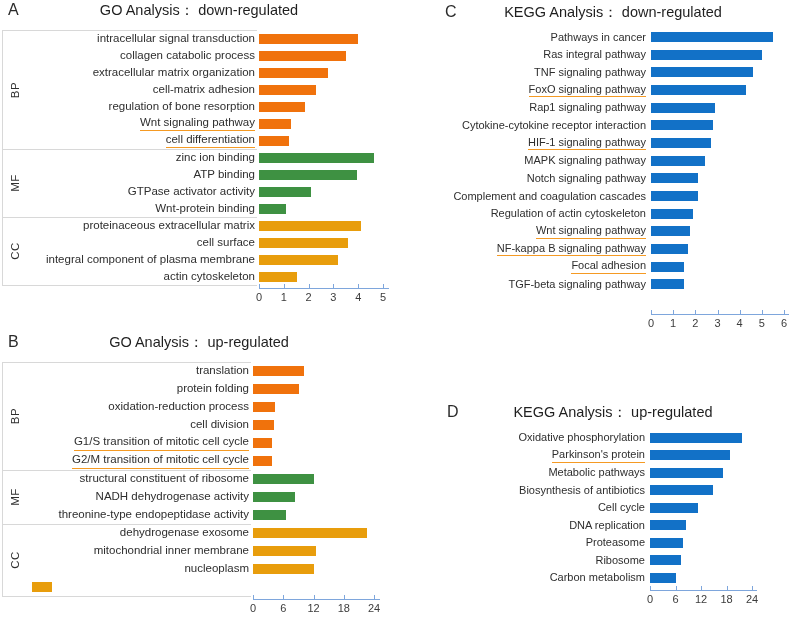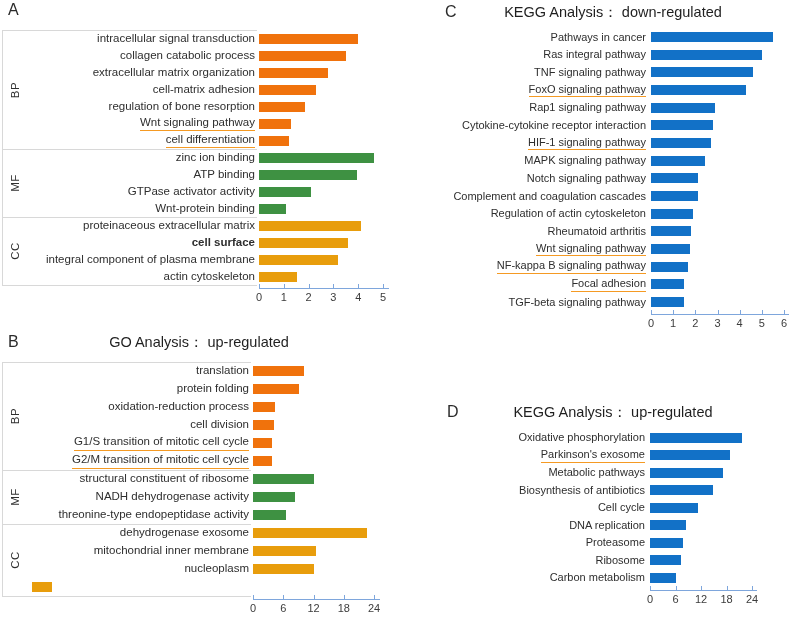--- a/index.html
+++ b/index.html
@@ -40,20 +40,21 @@
   .axis{position:absolute;height:20px;}
   .axis-line{position:absolute;left:0;top:0;height:1px;width:100%;background:#7EA6DC;}
   .tick{position:absolute;top:-4px;width:1px;height:4px;background:#7EA6DC;}
   .tick-num{position:absolute;top:3px;width:20px;text-align:center;font-size:11px;color:#3c3c3c;}
 </style>
 </head>
 <body>
 
 <div class="panel" id="panel-A">
   <span class="panel-letter">A</span>
+  <div class="panel-title">GO Analysis： down-regulated</div>
   <div class="chart-body">
       <div class="group-row">
         <div class="group-strip" style="width: 26px;">
           <span class="group-name">BP</span>
         </div>
         <div class="rows-col">
           <div class="bar-row" style="height: 17px;">
             <span class="bar-label" style="width: 227px;"><span class="lbl-text">intracellular signal transduction</span></span>
             <div class="bar-track" style="margin-left: 4px; width: 130px;">
               <div class="bar" style="width: 99.2px; background: rgb(240, 114, 12);"></div>
@@ -133,21 +134,21 @@
           <span class="group-name">CC</span>
         </div>
         <div class="rows-col">
           <div class="bar-row" style="height: 17px;">
             <span class="bar-label" style="width: 227px;"><span class="lbl-text">proteinaceous extracellular matrix</span></span>
             <div class="bar-track" style="margin-left: 4px; width: 130px;">
               <div class="bar" style="width: 101.7px; background: rgb(232, 157, 12);"></div>
             </div>
           </div>
           <div class="bar-row" style="height: 17px;">
-            <span class="bar-label" style="width: 227px; font-weight: bold;"><span class="lbl-text">cell surface</span></span>
+            <span class="bar-label" style="width: 227px;"><span class="lbl-text">cell surface</span></span>
             <div class="bar-track" style="margin-left: 4px; width: 130px;">
               <div class="bar" style="width: 89.3px; background: rgb(232, 157, 12);"></div>
             </div>
           </div>
           <div class="bar-row" style="height: 17px;">
             <span class="bar-label" style="width: 227px;"><span class="lbl-text">integral component of plasma membrane</span></span>
             <div class="bar-track" style="margin-left: 4px; width: 130px;">
               <div class="bar" style="width: 79.4px; background: rgb(232, 157, 12);"></div>
             </div>
           </div>
@@ -371,26 +372,20 @@
               <div class="bar" style="width: 46.6px; background: rgb(18, 113, 199);"></div>
             </div>
           </div>
           <div class="bar-row" style="height: 17.7px;">
             <span class="bar-label" style="width: 246px;"><span class="lbl-text">Regulation of actin cytoskeleton</span></span>
             <div class="bar-track" style="margin-left: 5px; width: 138px;">
               <div class="bar" style="width: 42.1px; background: rgb(18, 113, 199);"></div>
             </div>
           </div>
           <div class="bar-row" style="height: 17.7px;">
-            <span class="bar-label" style="width: 246px;"><span class="lbl-text">Rheumatoid arthritis</span></span>
-            <div class="bar-track" style="margin-left: 5px; width: 138px;">
-              <div class="bar" style="width: 39.9px; background: rgb(18, 113, 199);"></div>
-            </div>
-          </div>
-          <div class="bar-row" style="height: 17.7px;">
             <span class="bar-label" style="width: 246px;"><span class="lbl-text underlined">Wnt signaling pathway</span></span>
             <div class="bar-track" style="margin-left: 5px; width: 138px;">
               <div class="bar" style="width: 38.8px; background: rgb(18, 113, 199);"></div>
             </div>
           </div>
           <div class="bar-row" style="height: 17.7px;">
             <span class="bar-label" style="width: 246px;"><span class="lbl-text underlined">NF-kappa B signaling pathway</span></span>
             <div class="bar-track" style="margin-left: 5px; width: 138px;">
               <div class="bar" style="width: 36.6px; background: rgb(18, 113, 199);"></div>
             </div>
@@ -435,21 +430,21 @@
   <div class="chart-body">
       <div class="group-row">
         <div class="rows-col">
           <div class="bar-row" style="height: 17.5px;">
             <span class="bar-label" style="width: 245px;"><span class="lbl-text">Oxidative phosphorylation</span></span>
             <div class="bar-track" style="margin-left: 5px; width: 107px;">
               <div class="bar" style="width: 92.2px; background: rgb(18, 113, 199);"></div>
             </div>
           </div>
           <div class="bar-row" style="height: 17.5px;">
-            <span class="bar-label" style="width: 245px;"><span class="lbl-text underlined">Parkinson's exosome</span></span>
+            <span class="bar-label" style="width: 245px;"><span class="lbl-text underlined">Parkinson's protein</span></span>
             <div class="bar-track" style="margin-left: 5px; width: 107px;">
               <div class="bar" style="width: 79.5px; background: rgb(18, 113, 199);"></div>
             </div>
           </div>
           <div class="bar-row" style="height: 17.5px;">
             <span class="bar-label" style="width: 245px;"><span class="lbl-text">Metabolic pathways</span></span>
             <div class="bar-track" style="margin-left: 5px; width: 107px;">
               <div class="bar" style="width: 73.1px; background: rgb(18, 113, 199);"></div>
             </div>
           </div>

